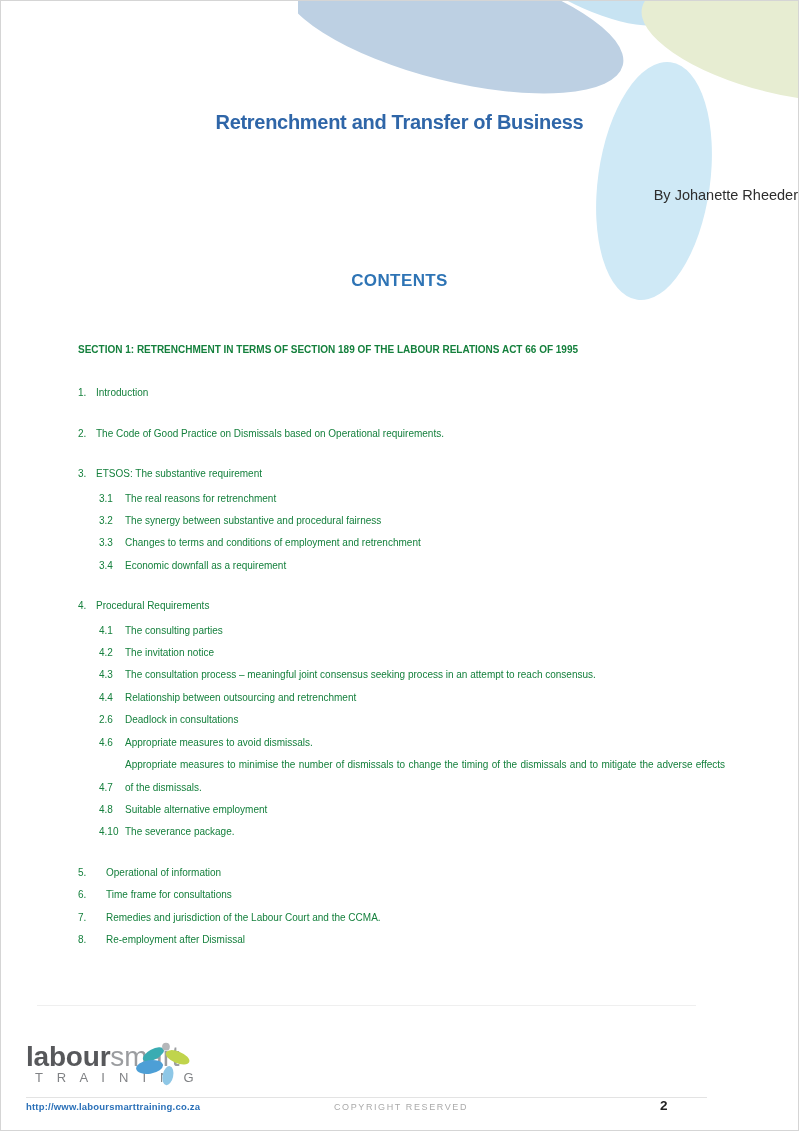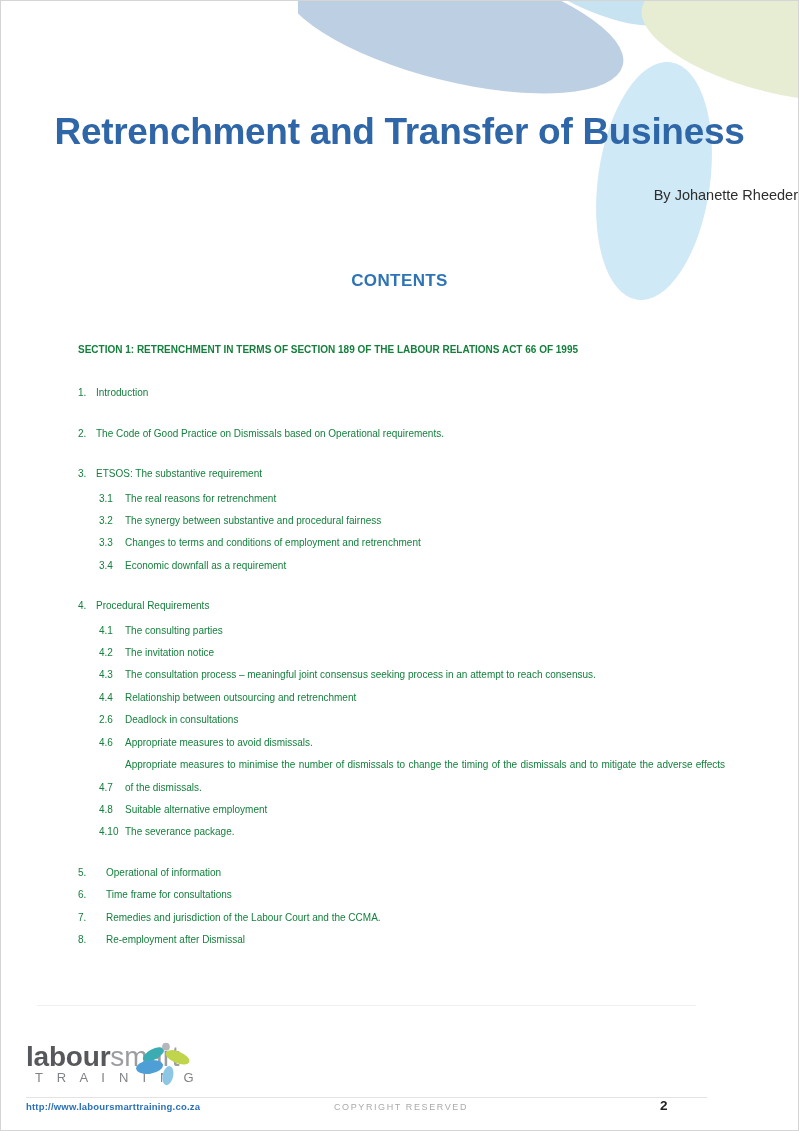--- a/index.html
+++ b/index.html
@@ -12,21 +12,21 @@
     overflow:hidden;
     font-family:"Liberation Sans", sans-serif;
     color:#1e1e1e;
   }
   
   .deco{position:absolute;top:0;right:0;width:500px;height:330px;}
   
   .title{
     position:absolute;top:110px;left:0;right:0;margin:0;
     text-align:center;
-    font-size:37px;font-weight:bold;letter-spacing:-0.3px;
+    font-size:20px;font-weight:bold;letter-spacing:-0.3px;
     color:var(--title-blue,#2f66a8);
   }
   .byline{
     position:absolute;top:186px;left:0;right:0;
     text-align:right;font-size:14.5px;color:#2d2d2d;
   }
   .contents-heading{
     position:absolute;top:270px;left:0;right:0;margin:0;
     text-align:center;font-size:17px;font-weight:bold;letter-spacing:0.4px;
     color:var(--contents-blue,#2e74b5);

